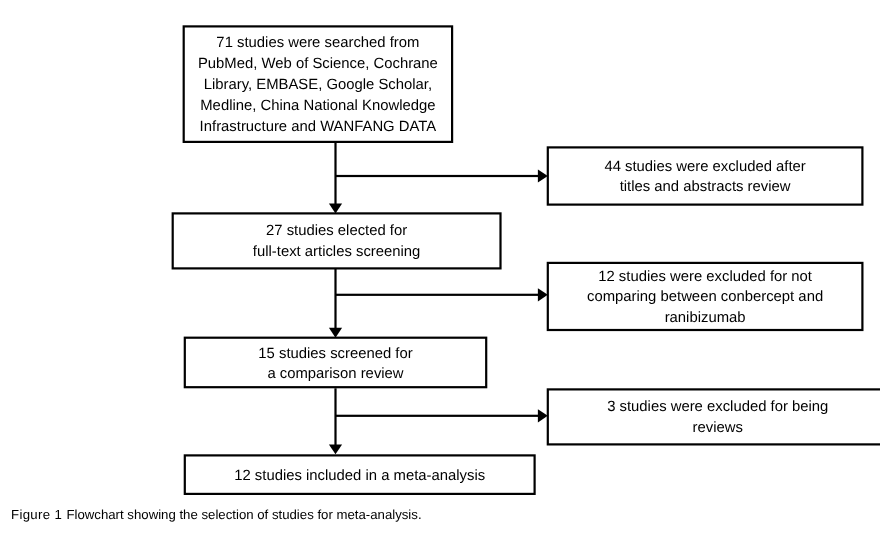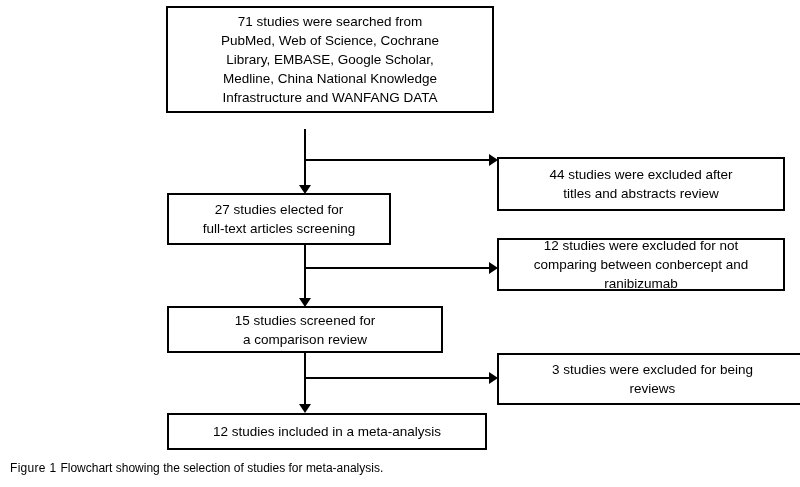--- a/index.html
+++ b/index.html
@@ -19,26 +19,26 @@
     background: #ffffff;
     display: flex;
     align-items: center;
     justify-content: center;
     text-align: center;
     font-size: 13.5px;
     line-height: 19px;
     white-space: pre-line;
     padding: 2px 6px;
   }
-  .b-main-1 { left: 166px; top: 6px;  width: 328px; height: 107px; }
-  .b-main-2 { left: 167px; top: 193px; width: 224px; height: 52px; }
+  .b-main-1 { left: 166px; top: 23px;  width: 246px; height: 107px; }
+  .b-main-2 { left: 156px; top: 193px; width: 300px; height: 52px; }
   .b-main-3 { left: 167px; top: 306px; width: 276px; height: 47px; }
   .b-main-4 { left: 167px; top: 413px; width: 320px; height: 37px; }
-  .b-right-1 { left: 497px; top: 133px; width: 288px; height: 54px; margin-top: 24px; }
-  .b-right-2 { left: 497px; top: 238px; width: 288px; height: 53px; }
+  .b-right-1 { left: 497px; top: 133px; width: 288px; height: 54px; }
+  .b-right-2 { left: 497px; top: 238px; width: 288px; height: 63px; }
   .b-right-3 { left: 497px; top: 353px; width: 311px; height: 52px; }
 
   .vline {
     position: absolute;
     width: 2px;
     background: #000000;
     left: 304px;
   }
   .v1 { top: 129px; height: 57px; }
   .v2 { top: 244px; height: 56px; }

